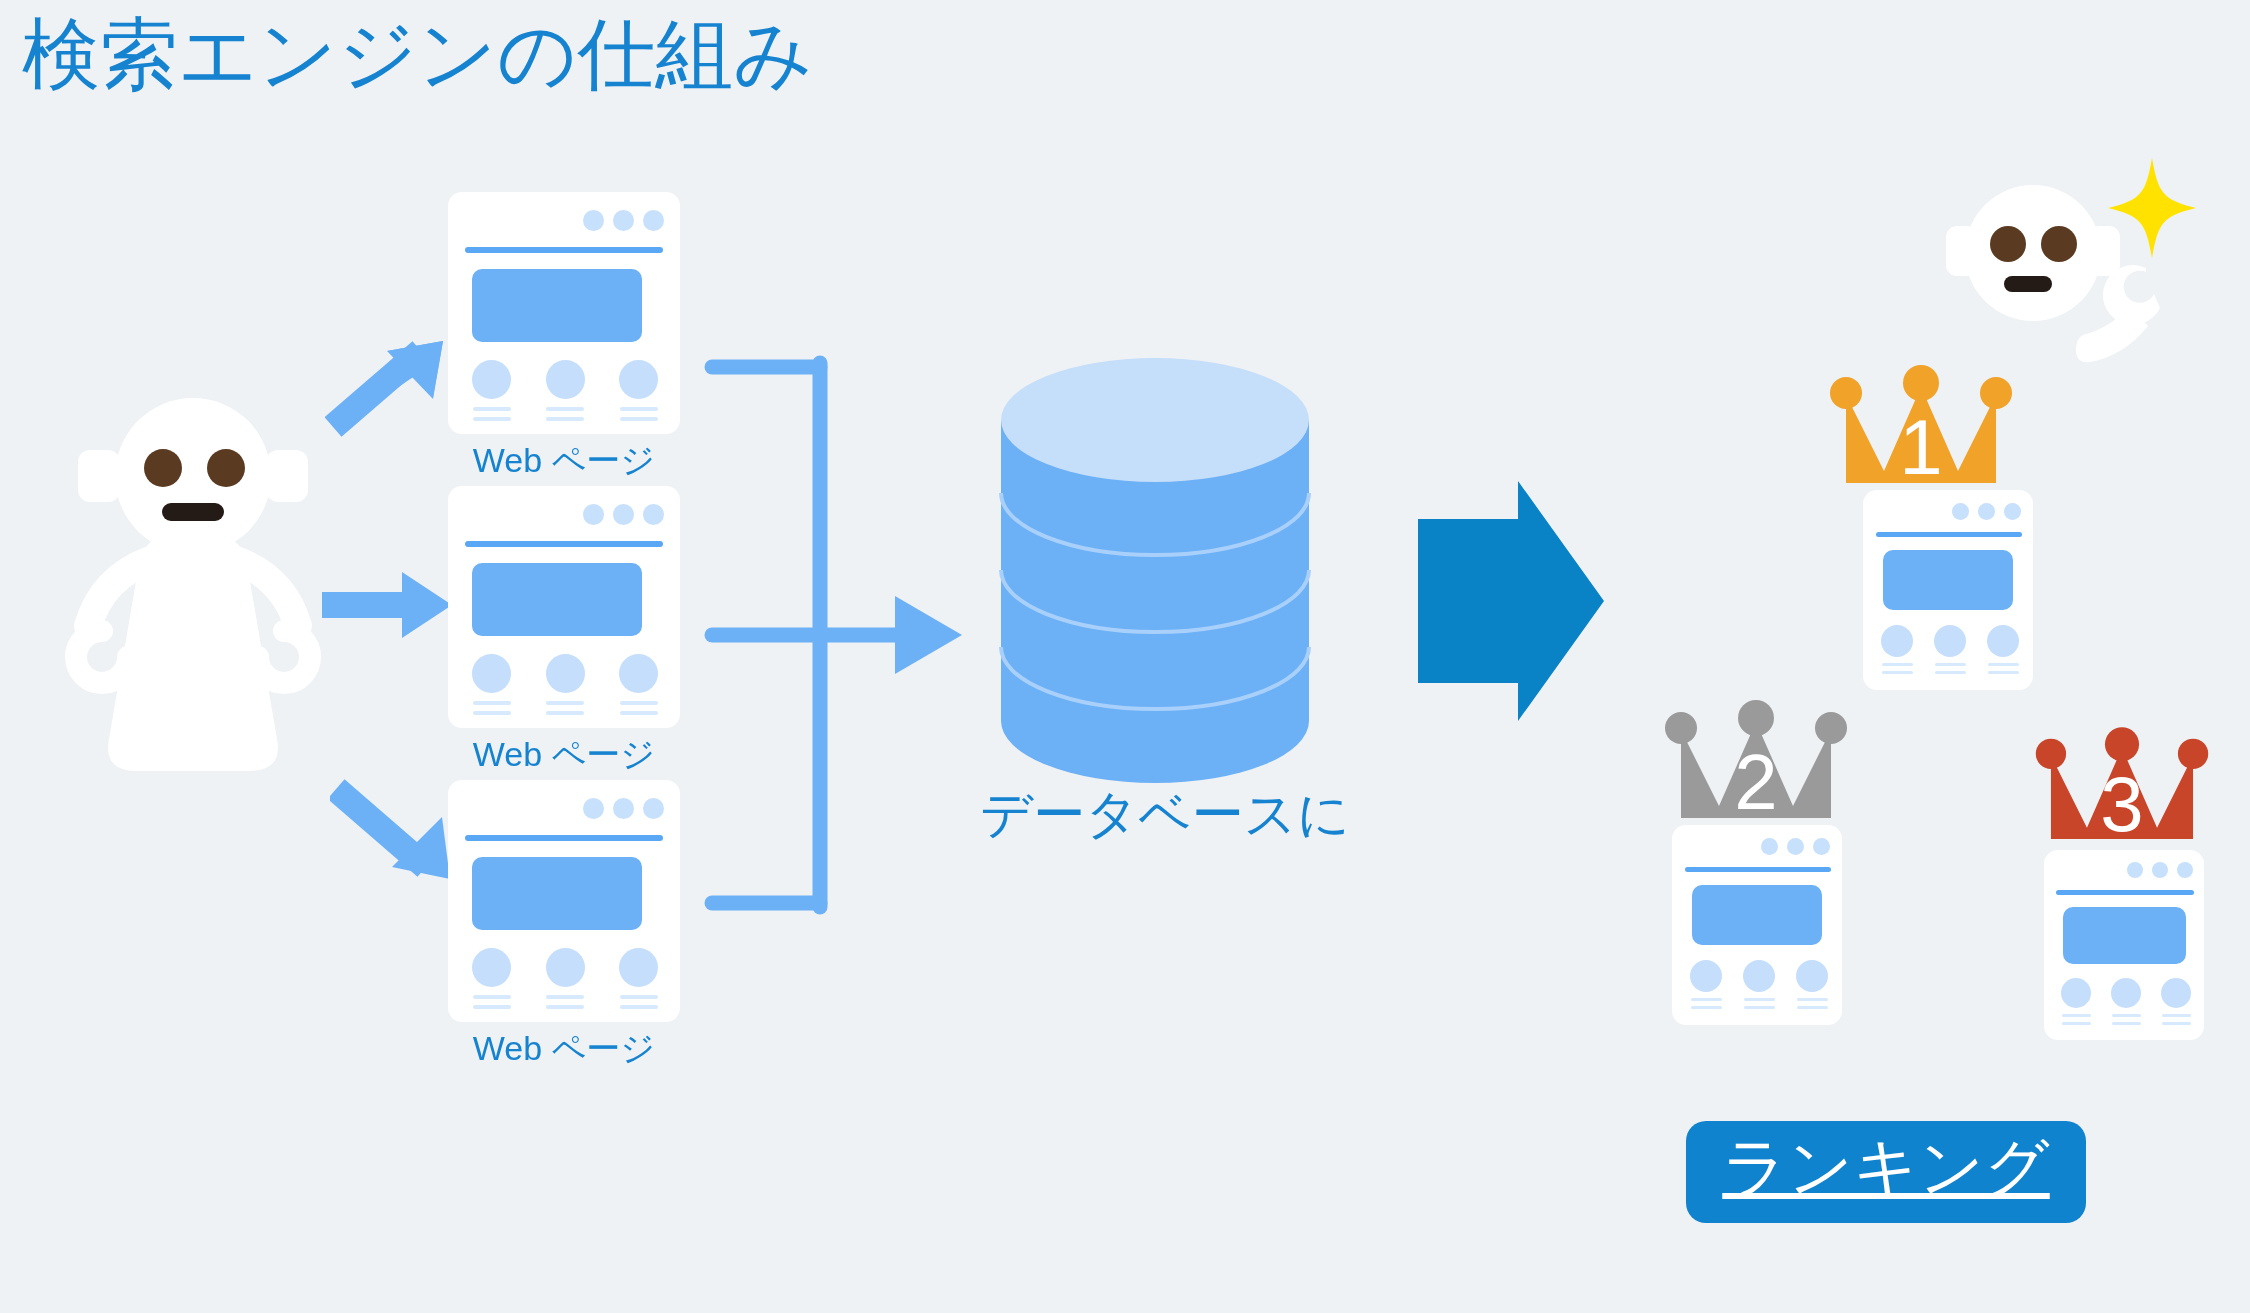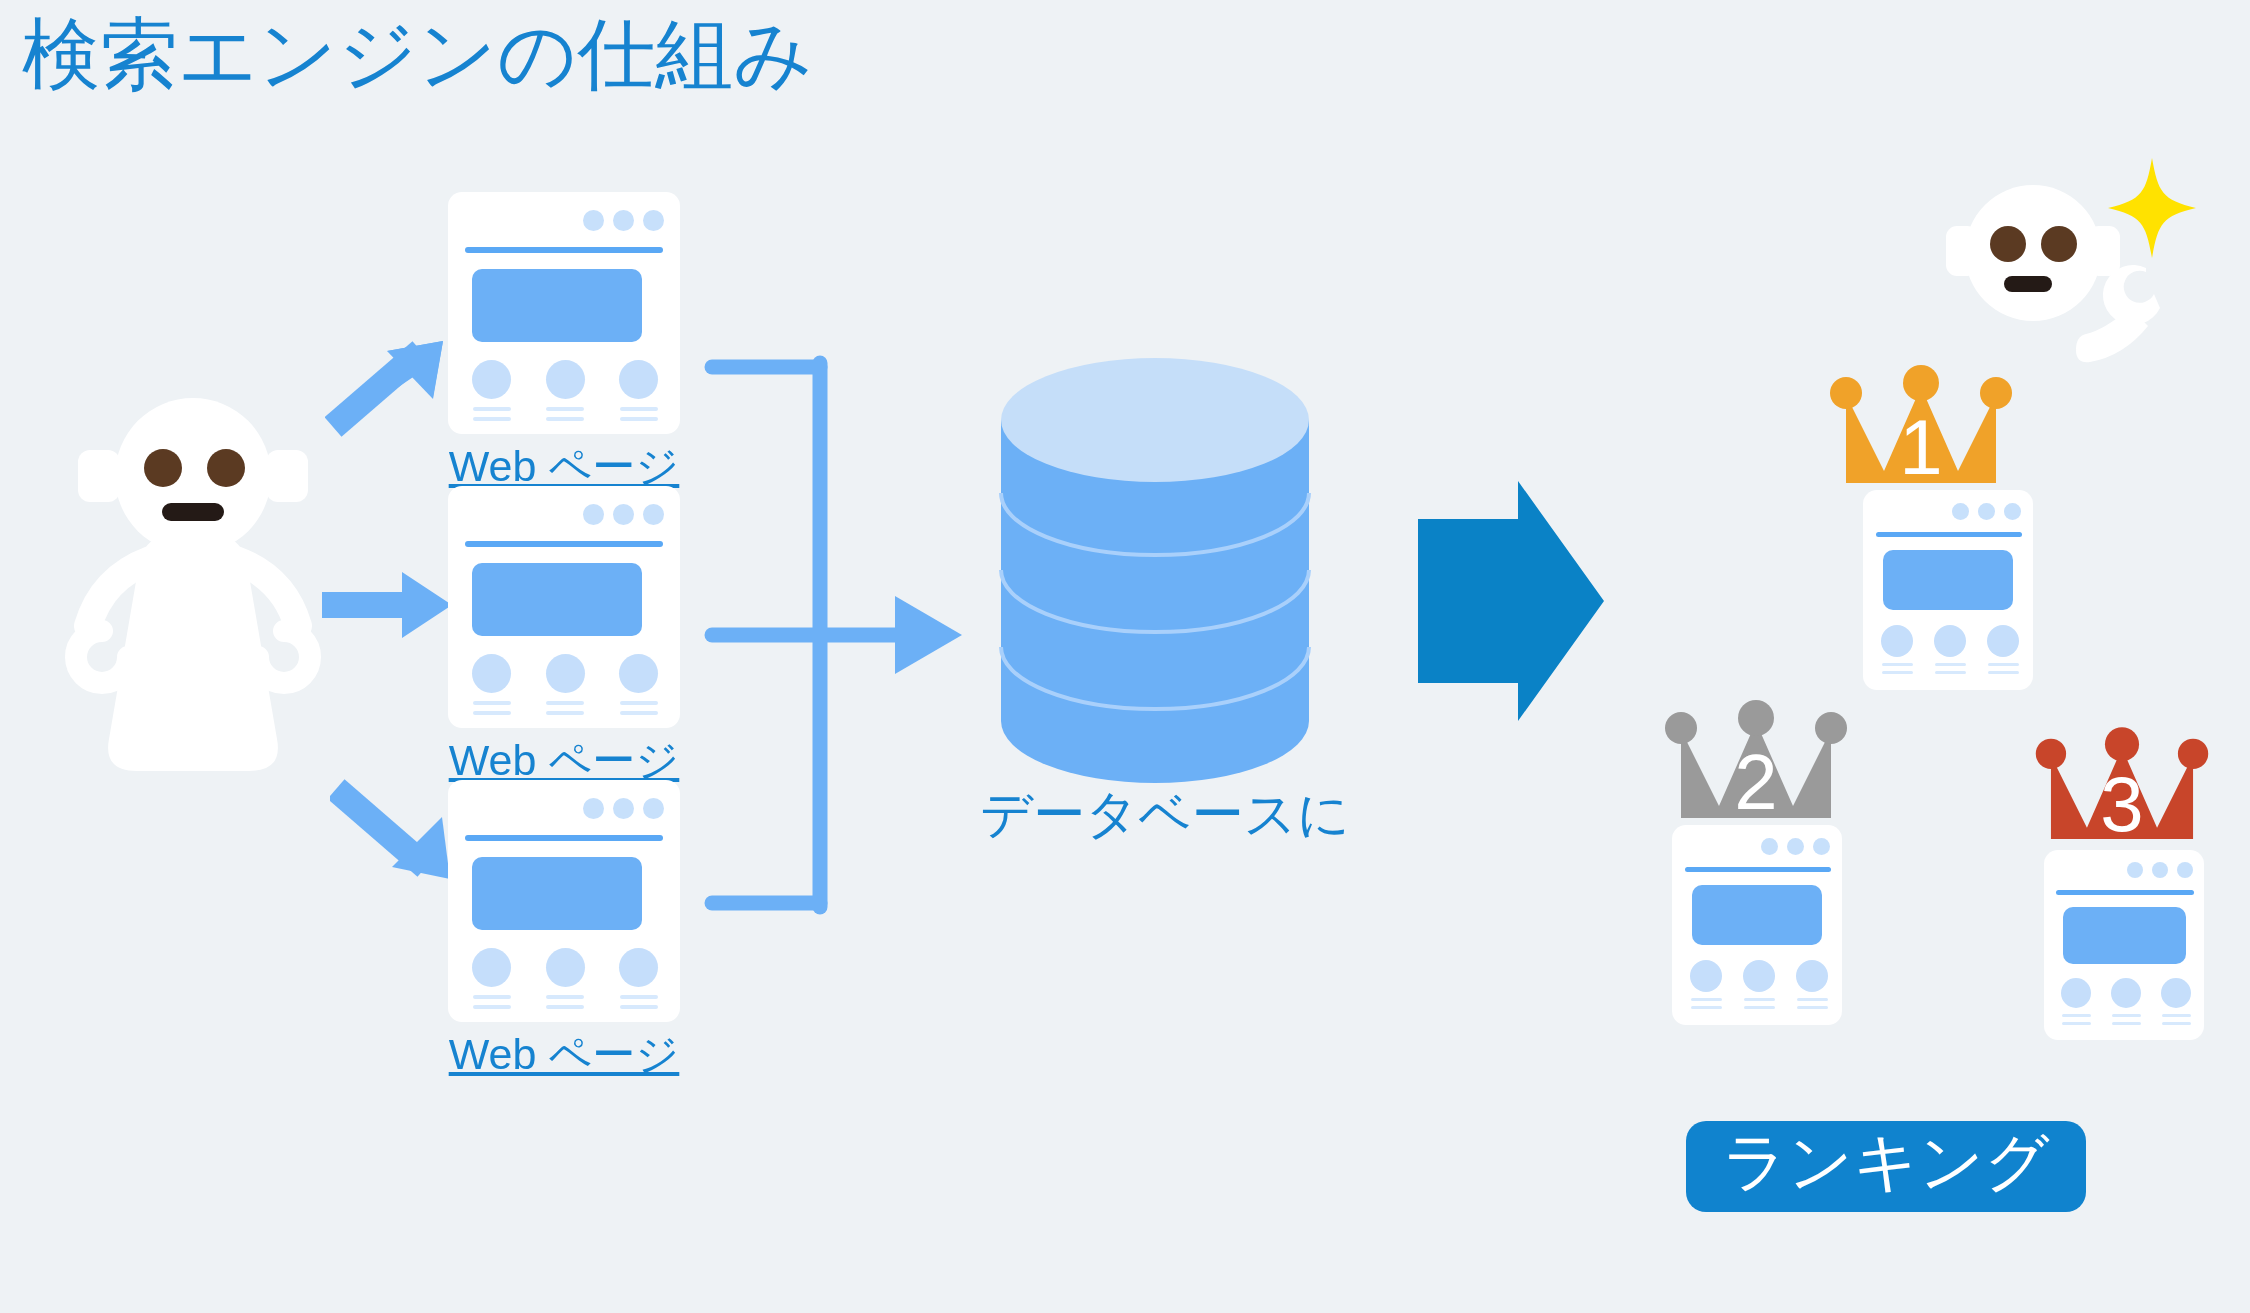--- a/index.html
+++ b/index.html
@@ -32,22 +32,21 @@
   }
   .crawler-label{
     left:30px;top:795px;
     font-size:54px;
   }
   .db-label{
     left:980px;top:780px;
     font-size:52px;
   }
   .webpage-label{
-    font-size:43px;
-    text-decoration:underline;
+    font-size:34px;
   }
 
   
   .page-card{
     position:absolute;
     background:#ffffff;
     border-radius:14px;
   }
   .pc-dots{position:absolute;display:flex;gap:9px;}
   .pc-dot{border-radius:50%;background:#c7e0fb;}
@@ -93,21 +92,21 @@
     justify-content:center;
     text-align:center;
     font-size:64px;
     line-height:1.12;
     box-sizing:border-box;
     padding:6px 26px 14px 26px;
     white-space:pre-line;
   }
   .badge-crawl{left:62px;top:1121px;width:390px;height:90px;}
   .badge-index{left:585px;top:1064px;width:485px;height:160px;padding-top:2px;}
-  .badge-rank{left:1686px;top:1121px;width:400px;height:91px;}
+  .badge-rank{left:1686px;top:1121px;width:400px;height:102px;text-decoration:underline;}
 </style>
 </head>
 <body>
 
 <div class="stage">
 
   <div class="title">検索エンジンの仕組み</div>
 
   <svg class="robot" style="left:58px;top:388px;" width="270" height="410" viewBox="0 0 270 410">
 

